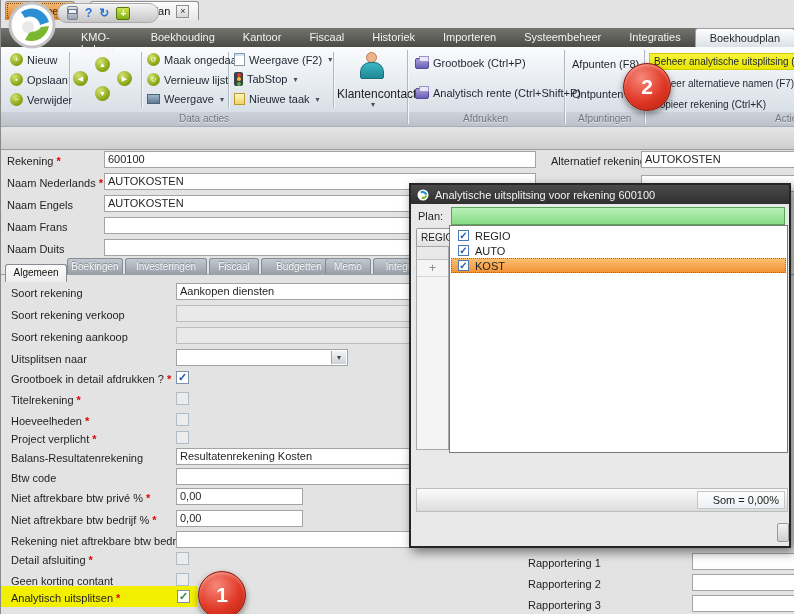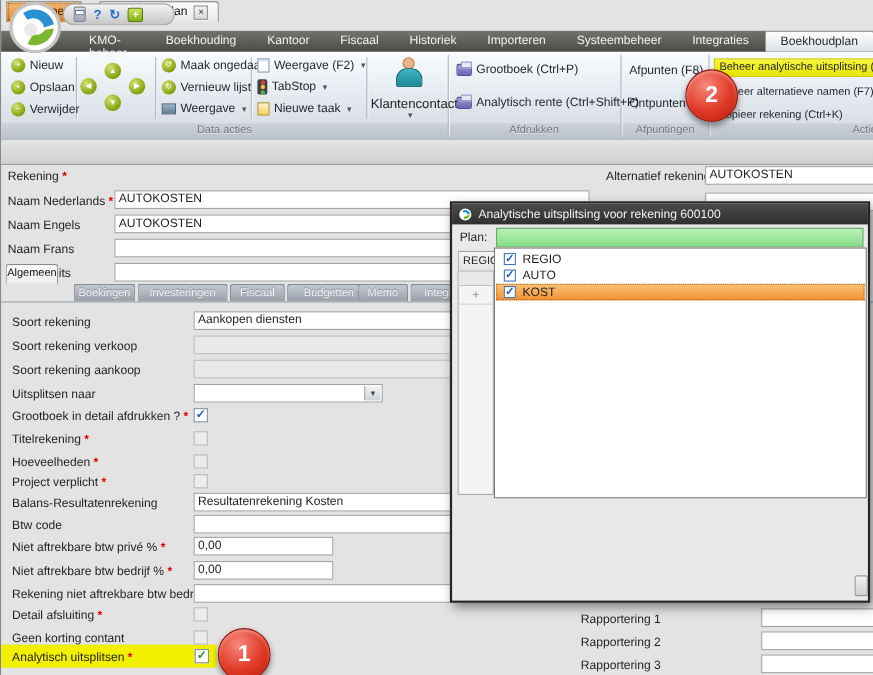--- a/index.html
+++ b/index.html
@@ -261,40 +261,41 @@
     <span>Aankopen</span>
   </div>
   <div class="doctab active" style="left:89px">
     <span>Boekhoudplan</span>
     <span class="closebox">×</span>
   </div>
 
   <span class="t" style="left:6px;top:155px">
     <span>Rekening</span><span class="req">*</span>
   </span>
+  <div class="in" style="left:103px;top:151px;width:432px">600100</div>
 
   <span class="t" style="left:6px;top:177px">
     <span>Naam Nederlands</span><span class="req">*</span>
   </span>
   <div class="in" style="left:103px;top:173px;width:432px">AUTOKOSTEN</div>
 
   <span class="t" style="left:6px;top:199px">Naam Engels</span>
   <div class="in" style="left:103px;top:195px;width:432px">AUTOKOSTEN</div>
 
   <span class="t" style="left:6px;top:221px">Naam Frans</span>
   <div class="in" style="left:103px;top:217px;width:432px"></div>
 
   <span class="t" style="left:6px;top:243px">Naam Duits</span>
   <div class="in" style="left:103px;top:239px;width:432px"></div>
 
   <span class="t" style="left:550px;top:155px">Alternatief rekening</span>
   <div class="in" style="left:640px;top:151px;width:154px">AUTOKOSTEN</div>
   <div class="in" style="left:640px;top:175px;width:154px"></div>
 
-  <div class="itab active" style="left:4px;top:240px;width:48px">Algemeen</div>
+  <div class="itab active" style="left:4px;top:264px;width:62px">Algemeen</div>
   <div class="itab" style="left:66px;top:258px;width:56px">Boekingen</div>
   <div class="itab" style="left:124px;top:258px;width:82px">Investeringen</div>
   <div class="itab" style="left:208px;top:258px;width:50px">Fiscaal</div>
   <div class="itab" style="left:260px;top:258px;width:76px">Budgetten</div>
   <div class="itab" style="left:324px;top:258px;width:46px">Memo</div>
   <div class="itab" style="left:372px;top:258px;width:72px">Integraties</div>
   <div class="abs" style="left:0;top:274px;width:794px;height:1px;background:#9aa0a6"></div>
 
   <span class="t" style="left:10px;top:287px">Soort rekening</span>
   <div class="in" style="left:175px;top:283px;width:515px">Aankopen diensten</div>
@@ -399,16 +400,19 @@
       </div>
       <div class="dditem" style="top:17px">
         <span class="dcb">✓</span>
         <span>AUTO</span>
       </div>
       <div class="dditem hl" style="top:32px">
         <span class="dcb">✓</span>
         <span>KOST</span>
       </div>
     </div>
+    <div class="dstatus">
+      <div class="dsom">Som = 0,00%</div>
+    </div>
     <div class="dbtn-sliver"></div>
   </div>
 
 </div>
 
 </body></html>

